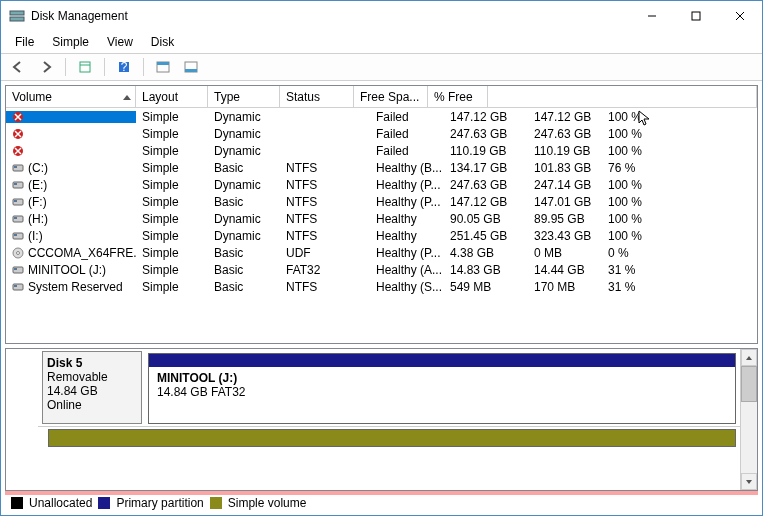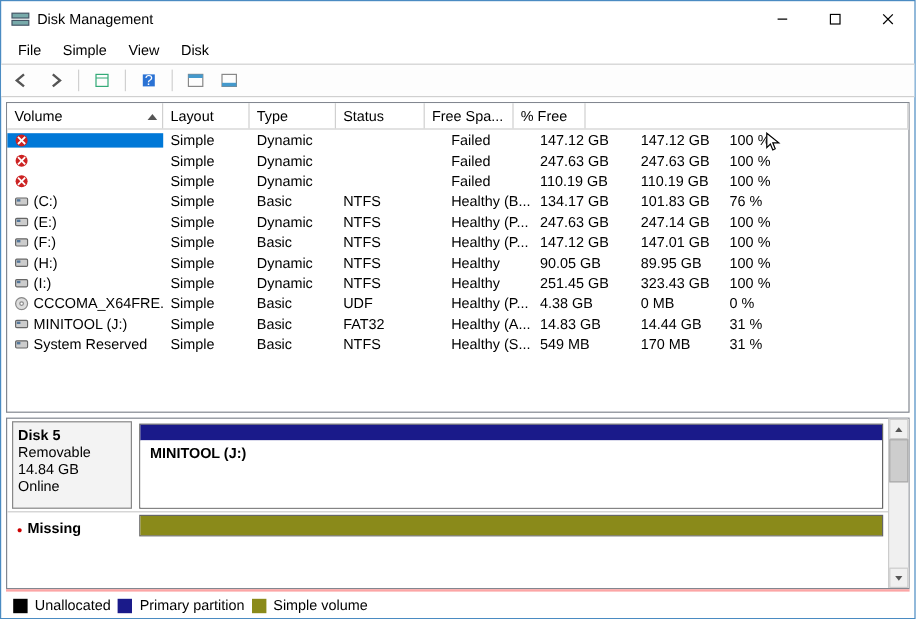--- a/index.html
+++ b/index.html
@@ -20,38 +20,38 @@
 .grid-head { display: flex; height: 22px; background: #fff; border-bottom: 1px solid #d0d0d0; }
 .gh { border-right: 1px solid #d0d0d0; padding: 2px 6px; display: flex; align-items: center; white-space: nowrap; overflow: hidden; position: relative; }
 .gh.sort::after { content: ""; position: absolute; right: 4px; top: 9px; width: 0; height: 0; border-left: 4px solid transparent; border-right: 4px solid transparent; border-bottom: 5px solid #555; }
 .grid-body { height: 235px; overflow: hidden; }
 .row { display: flex; height: 17px; align-items: center; }
 .cell { padding: 0 6px; white-space: nowrap; overflow: hidden; display: flex; align-items: center; gap: 4px; }
 .row.selected { }
 .row.selected .cell.c0 { background: #0078d7; color: #fff; }
 .ico { width: 12px; height: 12px; display: inline-block; flex-shrink: 0; }
 .col0{width:130px}.col1{width:72px}.col2{width:72px}.col3{width:90px}.col4{width:74px}.col5{width:84px}.col6{width:74px}.col7{width:60px}.col8{flex:1}
-.lower { flex: 1; display: flex; min-height: 120px; border:1px solid #828790; margin-top:4px; }
+.lower { flex: 1; display: flex; min-height: 120px; border:1px solid #828790; margin-top:4px;padding-left:32px; }
 .diskpane { flex: 1; overflow: hidden; }
 .diskrow { display: flex; border-bottom: 1px solid #ccc; padding: 2px 4px; }
 .diskhead { width: 100px; padding: 4px; border: 1px solid #888; background: #f3f3f3; }
 .diskhead .name { font-weight: bold; }
 .diskbody { flex: 1; padding-left: 6px; }
 .volbox { border: 1px solid #666; margin-top: 2px; }
 .volbar { height: 13px; background: #1a1a8a; }
 .volbar.olive { background: #8a8a1a; height: 16px; }
 .volinfo { padding: 4px 8px; background: #fff; height: 56px; }
 .volinfo .vname { font-weight: bold; }
 .missingrow .diskhead { background: #fff; border: none; font-weight: bold; }
 .missingrow .diskhead::before { content: "●"; color: #c00; margin-right: 4px; font-size: 8px; }
 .scrollbar { width: 17px; background: #f0f0f0; border-left: 1px solid #ccc; display:flex; flex-direction:column; }
 .sbtn{height:17px;display:flex;align-items:center;justify-content:center;border:1px solid #ccc;background:#f0f0f0;}
 .strack{flex:1;display:flex;align-items:flex-start;}
 .sthumb{width:100%;height:36px;background:#cdcdcd;border:1px solid #aaa;}
-.legend { height: 20px; border-top:2px solid #fca5a5; display:flex; align-items:flex-end; padding:0 6px; gap:6px; }
+.legend { height: 20px; border-top:4px solid #fca5a5; display:flex; align-items:center; padding:0 6px; gap:6px; }
 .sw{width:12px;height:12px;display:inline-block;}
 .sw.black{background:#000;} .sw.blue{background:#1a1a8a;} .sw.olive{background:#8a8a1a;}
 .cursor { position: absolute; width: 14px; height: 18px; pointer-events: none; z-index: 999; }
 </style>
 </head>
 <body>
 
 <div class="titlebar">
   <span class="appicon">
     <svg viewBox="0 0 16 16">
@@ -329,26 +329,26 @@
           <div class="name">Disk 5</div>
           <div>Removable</div>
           <div>14.84 GB</div>
           <div>Online</div>
         </div>
         <div class="diskbody">
           <div class="volbox">
             <div class="volbar"></div>
             <div class="volinfo">
               <div class="vname">MINITOOL  (J:)</div>
+              <div>14.84 GB FAT32</div>
             </div>
           </div>
         </div>
       </div>
       <div class="diskrow missingrow" style="border-bottom:none;">
-        <div class="diskhead">Missing</div>
         <div class="diskbody">
             <div class="volbox" style="margin-top:0;">
               <div class="volbar olive"></div>
             </div>
           </div>
       </div>
     </div>
     <div class="scrollbar">
       <div class="sbtn">
           <svg width="8" height="8" viewBox="0 0 8 8">

